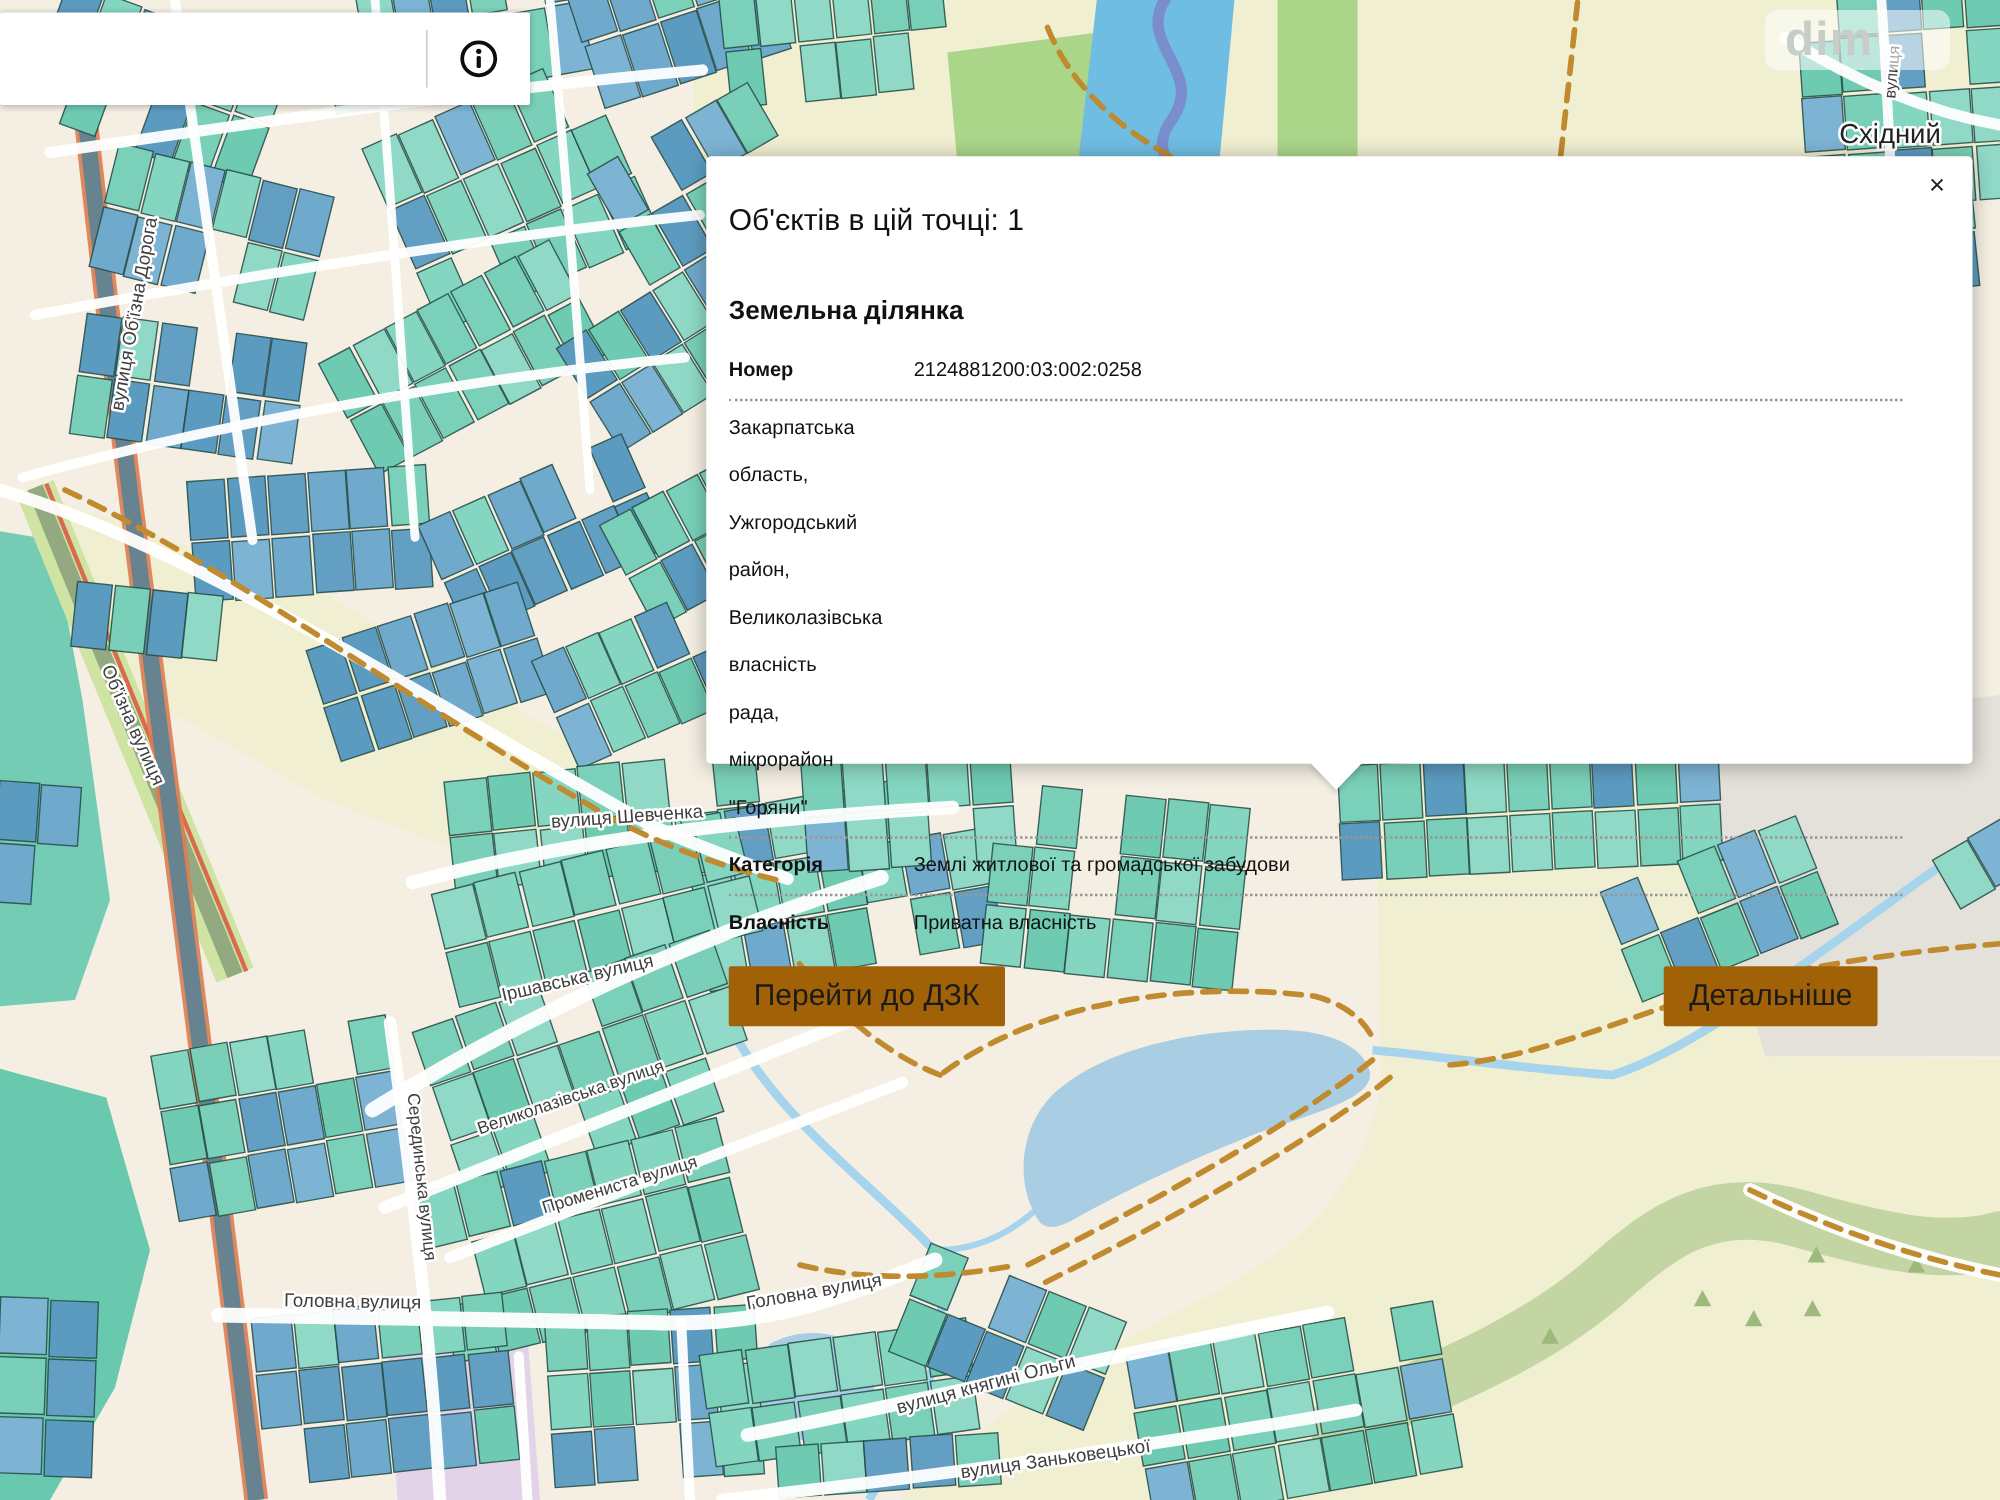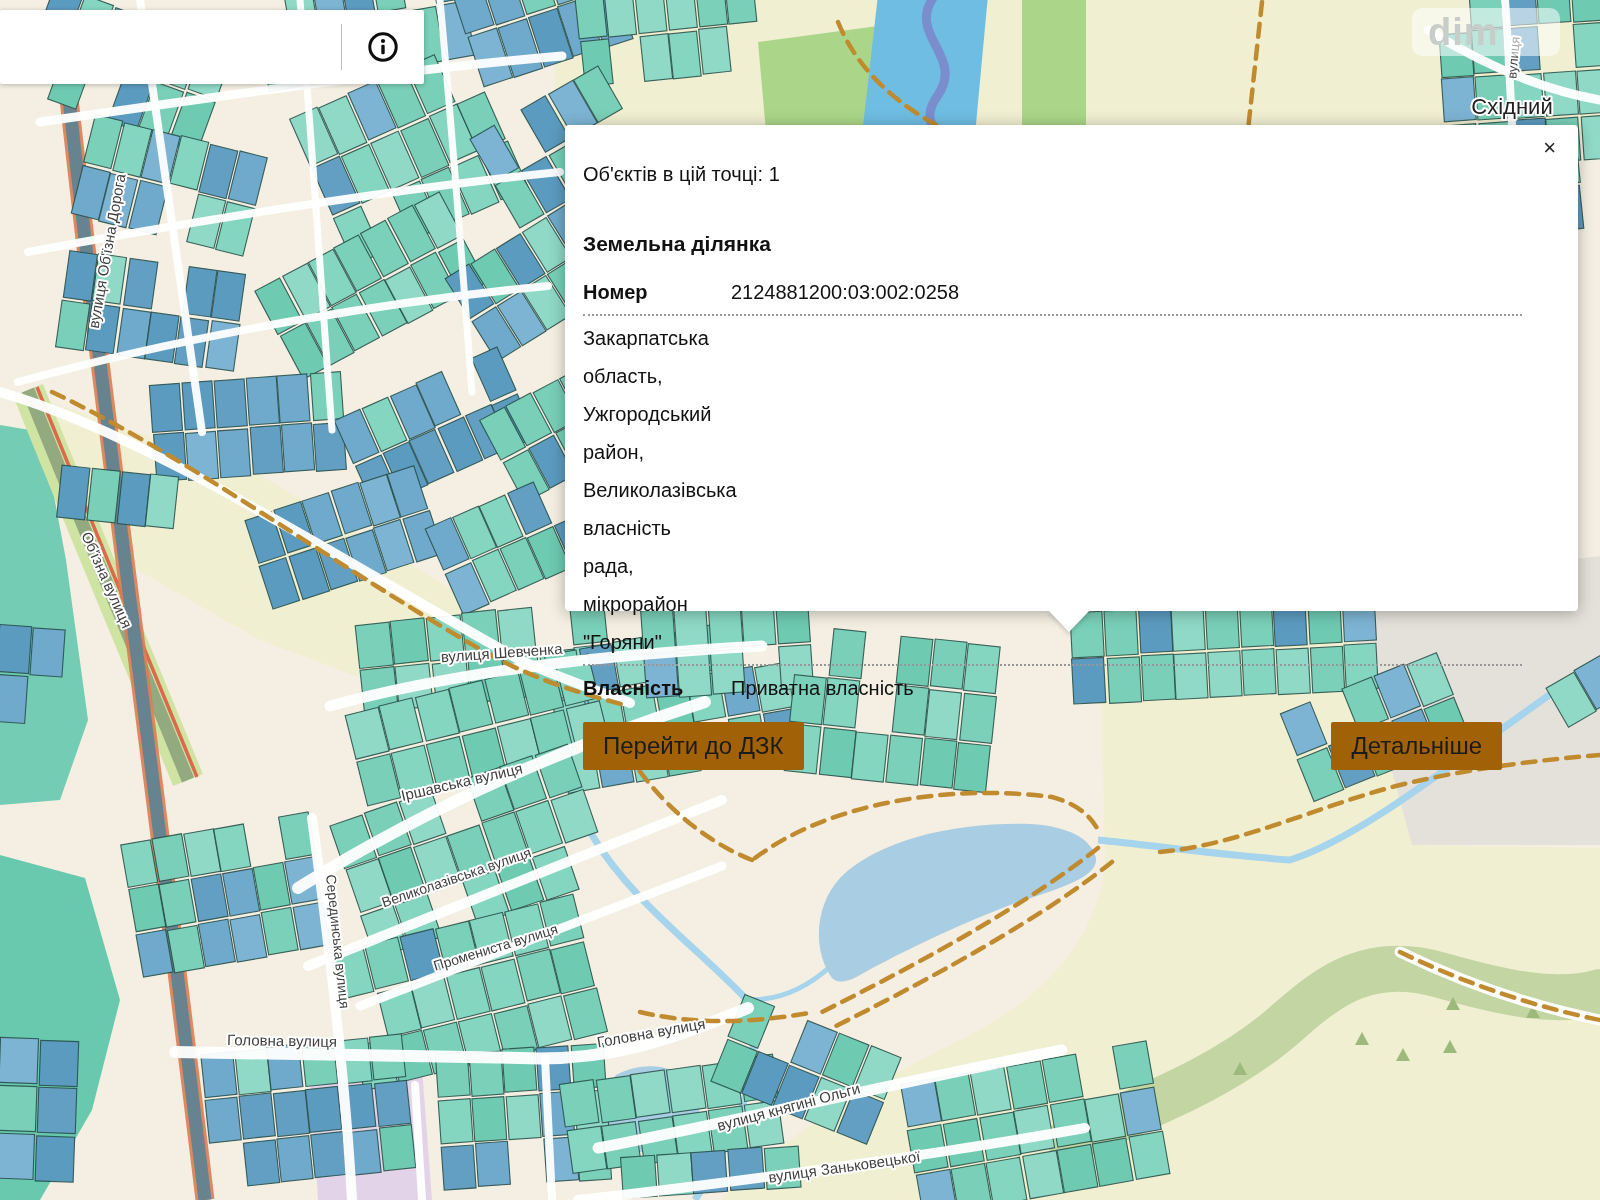--- a/index.html
+++ b/index.html
@@ -48,27 +48,27 @@
   .popup-pointer{
     position:absolute;left:483px;bottom:-21px;width:0;height:0;
     border-left:21px solid transparent;border-right:21px solid transparent;
     border-top:22px solid #ffffff;
     filter:drop-shadow(0 3px 2px rgba(0,0,0,.15));
   }
   .popup-close{
     position:absolute;top:8px;right:18px;border:none;background:transparent;
     font-size:22px;line-height:1;color:#222;cursor:pointer;padding:4px;
   }
-  .pcount{font-size:20px;margin-top:20px;}
+  .pcount{font-size:24px;margin-top:20px;}
   .phint{font-size:20px;font-style:italic;margin-top:18px;}
   .ptitle{font-size:21px;font-weight:bold;margin-top:46px;}
   .ptable{margin-top:14px;}
   .prow{
     display:grid;grid-template-columns:148px 1fr;
-    padding:3px 0;line-height:38px;font-size:20px;
+    padding:3px 0;line-height:38px;font-size:16px;
   }
   .prow + .prow{border-top:2px dotted #979797;}
   .plabel{font-weight:bold;}
   .pvalue{padding-right:118px;}
   .pactions{
     margin-top:12px;display:flex;justify-content:space-between;
     align-items:center;padding-right:20px;
   }
   .pbtn{
     border:none;background:#a16207;color:#1b1b1b;font-size:24px;
@@ -699,20 +699,24 @@
 
   <div class="ptable">
     <div class="prow">
       <div class="plabel">Номер</div>
       <div class="pvalue">2124881200:03:002:0258</div>
     </div>
     <div class="prow">
       <div class="pvalue">Закарпатська область, Ужгородський район, Великолазівська власність рада, мікрорайон "Горяни"</div>
     </div>
     <div class="prow">
+      <div class="plabel">Категорія</div>
+      <div class="pvalue">Землі житлової та громадської забудови</div>
+    </div>
+    <div class="prow">
       <div class="plabel">Власність</div>
       <div class="pvalue">Приватна власність</div>
     </div>
   </div>
 
   <div class="pactions">
     <button class="pbtn">Перейти до ДЗК</button>
     <button class="pbtn">Детальніше</button>
   </div>
 

